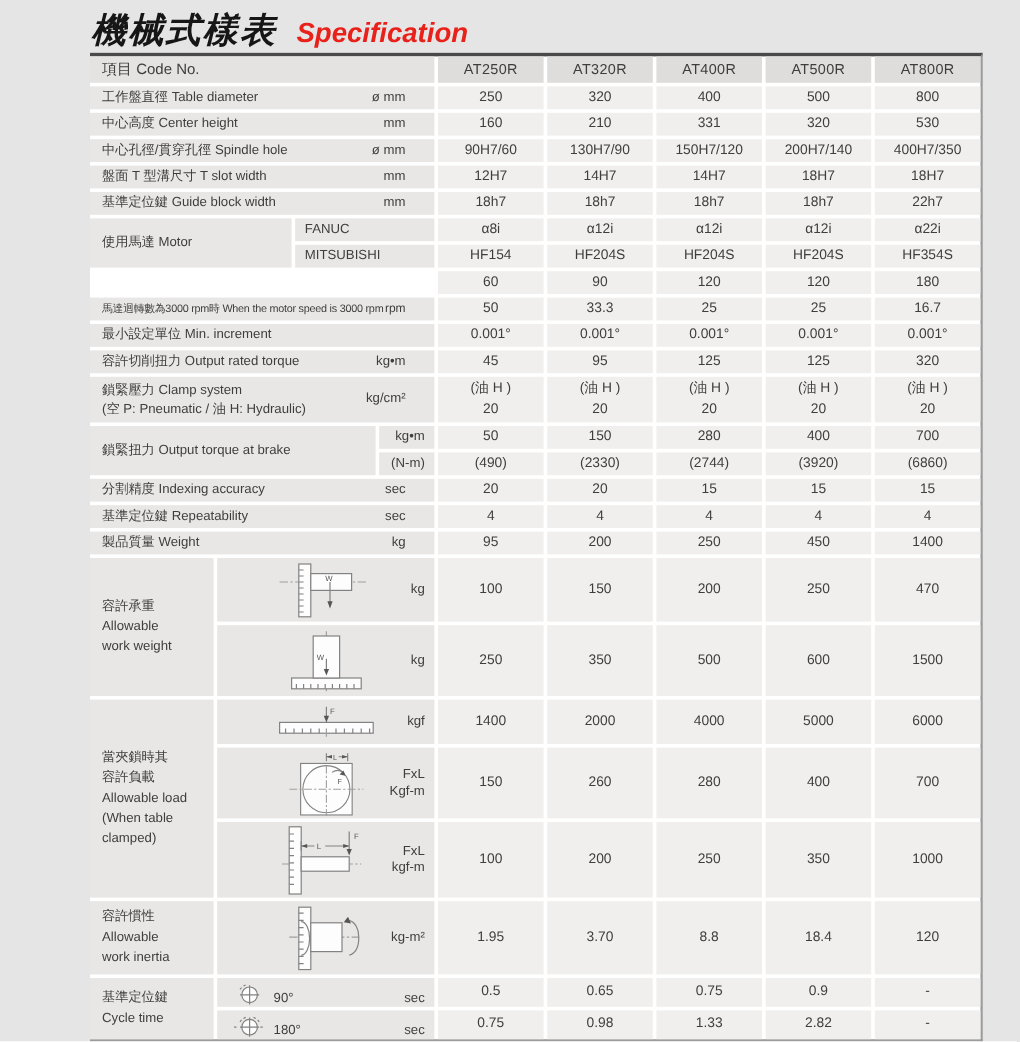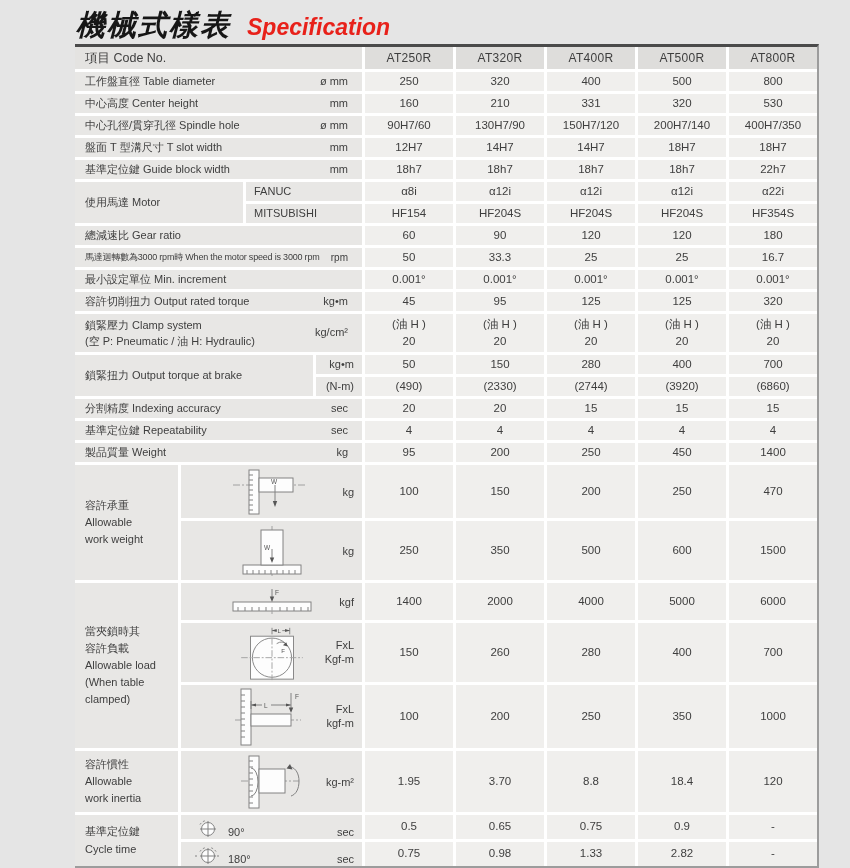--- a/index.html
+++ b/index.html
@@ -7,21 +7,21 @@
   .wrap{position:relative;width:850px;height:868px;background:#e5e5e5;overflow:hidden}
   .titlebar{position:absolute;left:76px;top:6px;display:flex;align-items:baseline;gap:16px}
   .t-zh{font-size:29px;font-weight:bold;font-style:italic;color:#161616;letter-spacing:2px;font-family:"Liberation Sans",sans-serif}
   .t-en{font-size:23px;font-weight:bold;font-style:italic;color:#e8211a}
   .tbl{position:absolute;left:75px;top:44px;display:grid;
     grid-template-columns:103px 62px 67px 46px 88px 88px 88px 88px 88px;
     grid-template-rows:22px 19px 19px 19px 19px 19px 19px 19px 19px 19px 19px 19px 38px 19px 19px 19px 19px 19px 53px 59px 37px 59px 63px 61px 24px 24px;
     gap:3px;background:#fff;
     border-top:3px solid #4a4a4a;border-right:2px solid #9c9c9c;border-bottom:2px solid #9c9c9c}
   .c{display:flex;align-items:center;font-size:11px;line-height:1.2}
-  .lab{background:#e8e7e5;justify-content:space-between;padding:0 14px 0 10px}
+  .lab{background:#e8e7e5;justify-content:space-between;padding:0 24px 0 10px}
   .val{background:#f0efed;justify-content:center;font-size:11.5px}
   .hd{background:#dedddb;justify-content:center;font-size:12px;letter-spacing:.3px}
   .hl{background:#e4e3e1;justify-content:flex-start;padding-left:10px;font-size:12.5px}
   .sub{background:#e8e7e5;justify-content:flex-start;padding-left:8px;font-size:11px}
   .unitcell{background:#e8e7e5;justify-content:flex-end;padding-right:8px}
   .grp{background:#e8e7e5;display:flex;align-items:center;padding-left:10px;white-space:pre-line;line-height:1.55;font-size:11px}
   .diag{background:#e8e7e5;position:relative;display:flex;align-items:center;justify-content:center}
   .diag .u{position:absolute;right:8px;top:50%;transform:translateY(-50%);text-align:right;white-space:pre-line;line-height:1.35;font-size:11px}
   .cyc{background:#e8e7e5;display:flex;align-items:flex-end;gap:7px;padding:0 8px 0 14px;position:relative}
   .cyc .u{margin-left:auto}
@@ -110,24 +110,20 @@
     <div class="c val" style="grid-area:7/7">α12i</div>
     <div class="c val" style="grid-area:7/8">α12i</div>
     <div class="c val" style="grid-area:7/9">α22i</div>
     <div class="c sub" style="grid-area:8/3/9/5">MITSUBISHI</div>
     <div class="c val" style="grid-area:8/5">HF154</div>
     <div class="c val" style="grid-area:8/6">HF204S</div>
     <div class="c val" style="grid-area:8/7">HF204S</div>
     <div class="c val" style="grid-area:8/8">HF204S</div>
     <div class="c val" style="grid-area:8/9">HF354S</div>
 
-    <div class="c lab" style="grid-area:9/1/10/5">
-        <span>總減速比 Gear ratio</span>
-        <span class="unit"></span>
-      </div>
     <div class="c val" style="grid-area:9/5">60</div>
     <div class="c val" style="grid-area:9/6">90</div>
     <div class="c val" style="grid-area:9/7">120</div>
     <div class="c val" style="grid-area:9/8">120</div>
     <div class="c val" style="grid-area:9/9">180</div>
 
     <div class="c lab" style="grid-area:10/1/11/5">
         <span class="small">馬達迴轉數為3000 rpm時 When the motor speed is 3000 rpm</span>
         <span class="unit" style="font-size:10px">rpm</span>
       </div>

